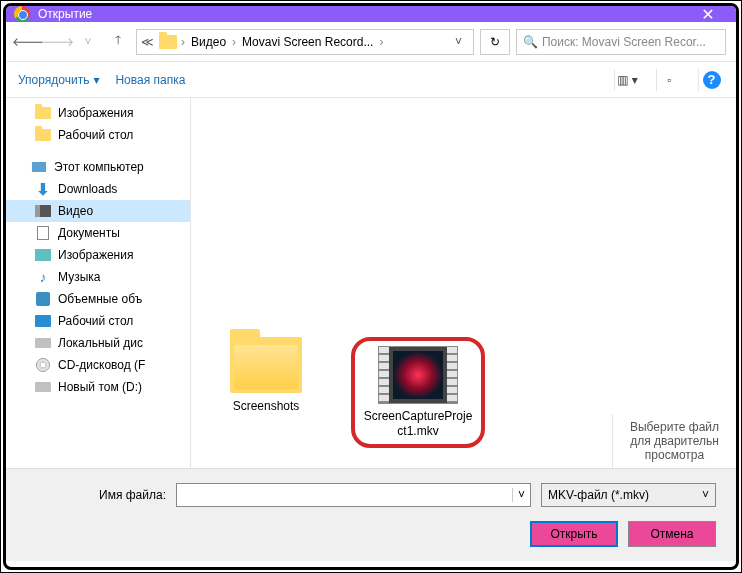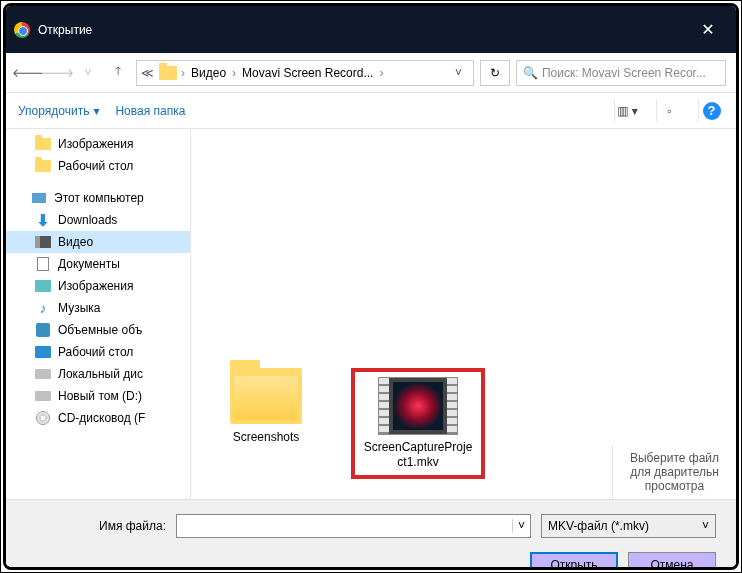--- a/index.html
+++ b/index.html
@@ -1,18 +1,18 @@
 <!DOCTYPE html>
 <html><head>
 <meta charset="utf-8">
 <style>
 * { margin: 0; padding: 0; box-sizing: border-box; font-family: 'Segoe UI', Tahoma, sans-serif; font-size: 12px; }
 body { background: #fff; width: 742px; height: 573px; position: relative; border: 1px solid #000; }
 .outer-border { border: 3px solid #000; border-radius: 8px; width: 736px; height: 567px; position: absolute; top: 2px; left: 2px; overflow: hidden; }
-.titlebar { background: #0f172a; height: 47px; display: flex; align-items: center; padding: 0 8px; color: #fff; }
+.titlebar { background: #8b5cf6; height: 16px; display: flex; align-items: center; padding: 0 8px; color: #fff; }
 .titlebar .chrome-icon { width: 16px; height: 16px; border-radius: 50%; background: conic-gradient(#ea4335 0 120deg, #34a853 120deg 240deg, #fbbc05 240deg 360deg); position: relative; margin-right: 8px; }
 .titlebar .chrome-icon::after { content: ''; position: absolute; top: 4px; left: 4px; width: 8px; height: 8px; border-radius: 50%; background: #4285f4; border: 1px solid #fff; }
 .titlebar .title { flex: 1; }
 .titlebar .close { width: 40px; text-align: center; font-size: 16px; cursor: pointer; }
 .navbar { height: 40px; display: flex; align-items: center; padding: 0 10px; gap: 6px; border-bottom: 1px solid #e5e5e5; background: #fff; }
 .nav-btn { width: 24px; height: 24px; display: flex; align-items: center; justify-content: center; cursor: pointer; color: #555; }
 .nav-btn.disabled { color: #bbb; }
 .crumb-box { flex: 1; height: 26px; border: 1px solid #ccc; display: flex; align-items: center; padding: 0 4px; gap: 4px; }
 .crumb-dd { width: 14px; color: #555; }
 .folder-glyph { width: 18px; height: 14px; background: #ffd96a; border-radius: 1px; position: relative; }
@@ -43,37 +43,37 @@
 .ico-music { color: #2a8dd4; font-size: 14px; }
 .ico-3d { background: #3a8fc0; width: 14px; height: 14px; border-radius: 2px; }
 .ico-disk { background: #c0c0c0; width: 16px; height: 10px; border-radius: 1px; }
 .ico-cd { width: 14px; height: 14px; border-radius: 50%; background: radial-gradient(circle, #fff 25%, #ccc 30%, #eee 70%); border: 1px solid #999; }
 .content { flex: 1; display: flex; align-items: flex-end; }
 .files { flex: 1; padding: 20px; display: flex; gap: 30px; align-items: flex-start; }
 .file-item { width: 110px; text-align: center; cursor: pointer; }
 .file-icon-folder { width: 72px; height: 56px; margin: 0 auto 6px; background: #ffd96a; border-radius: 2px; position: relative; }
 .file-icon-folder::before { content: ''; position: absolute; top: -8px; left: 0; width: 30px; height: 10px; background: #ffd96a; border-radius: 2px 2px 0 0; }
 .file-icon-folder::after { content:''; position:absolute; inset: 8px 4px 4px 4px; background: linear-gradient(#ffe492, #ffcf4a); border-radius: 2px; }
-.file-highlight { border: 4px solid #d62828; border-radius: 0; padding: 6px 8px 4px; }
+.file-highlight { border: 4px solid #d62828; border-radius: 19px; padding: 6px 8px 4px; }
 .file-icon-video { width: 78px; height: 56px; margin: 0 auto 6px; background: #444; border-left: 10px solid #e5e5e5; border-right: 10px solid #e5e5e5; position: relative; box-shadow: 0 0 0 1px #888; }
 .file-icon-video::before { content:''; position:absolute; left:-10px; top:0; bottom:0; width:10px; background: repeating-linear-gradient(#e5e5e5 0 6px, #888 6px 8px); }
 .file-icon-video::after { content:''; position:absolute; right:-10px; top:0; bottom:0; width:10px; background: repeating-linear-gradient(#e5e5e5 0 6px, #888 6px 8px); }
 .video-thumb { position:absolute; inset:4px; background: radial-gradient(ellipse at center, #ff3355 0%, #8b0a2a 40%, #0a1a2a 70%); }
 .file-label { word-wrap: break-word; line-height: 1.3; }
 .preview { width: 124px; border-left: 1px solid #e5e5e5; display: flex; align-items: center; justify-content: center; text-align: center; color: #555; padding: 6px; }
 .footer { padding: 14px 20px; background: #f0f0f0; border-top: 1px solid #ddd; }
 .footer-row1 { display: flex; align-items: center; gap: 10px; margin-bottom: 14px; }
 .fname-label { width: 140px; text-align: right; }
 .fname-dd { width: 18px; text-align: center; border-left: 1px solid #ccc; }
 .fname-combo { display: flex; align-items: center; flex: 1.2; border: 1px solid #888; height: 24px; background: #fff; }
 .fname-combo input { border: none; flex: 1; height: 100%; padding: 0 4px; outline: none; }
 .filter-combo { width: 175px; height: 24px; border: 1px solid #888; background: #eee; display: flex; align-items: center; padding: 0 6px; }
 .filter-combo span:first-child { flex: 1; }
 .footer-row2 { display: flex; justify-content: flex-end; gap: 10px; }
-.btn { width: 88px; height: 26px; border: 1px solid #888; background: #c4b5fd; cursor: pointer; }
+.btn { width: 88px; height: 26px; border: 1px solid #888; background: #ec4899; cursor: pointer; }
 .btn.primary { border: 1px solid #0078d7; box-shadow: inset 0 0 0 1px #0078d7; }
 </style>
 </head>
 <body>
 
 <div class="outer-border">
   <div class="titlebar">
     <div class="chrome-icon"></div>
     <div class="title">Открытие</div>
     <div class="close">✕</div>
@@ -180,29 +180,29 @@
           <span>Рабочий стол</span>
         </div>
         <div class="tree-item">
           <span class="tree-icon">
             <div class="ico-disk"></div>
           </span>
           <span>Локальный дис</span>
         </div>
         <div class="tree-item">
           <span class="tree-icon">
+            <div class="ico-cd"></div>
+          </span>
+          <span>CD-дисковод (F</span>
+        </div>
+        <div class="tree-item">
+          <span class="tree-icon">
             <div class="ico-disk"></div>
           </span>
           <span>Новый том (D:)</span>
-        </div>
-        <div class="tree-item">
-          <span class="tree-icon">
-            <div class="ico-cd"></div>
-          </span>
-          <span>CD-дисковод (F</span>
         </div>
       </div>
     <div class="content">
       <div class="files">
         <div class="file-item">
           <div class="file-icon-folder"></div>
           <div class="file-label">Screenshots</div>
         </div>
         <div class="file-highlight">
           <div class="file-item">

